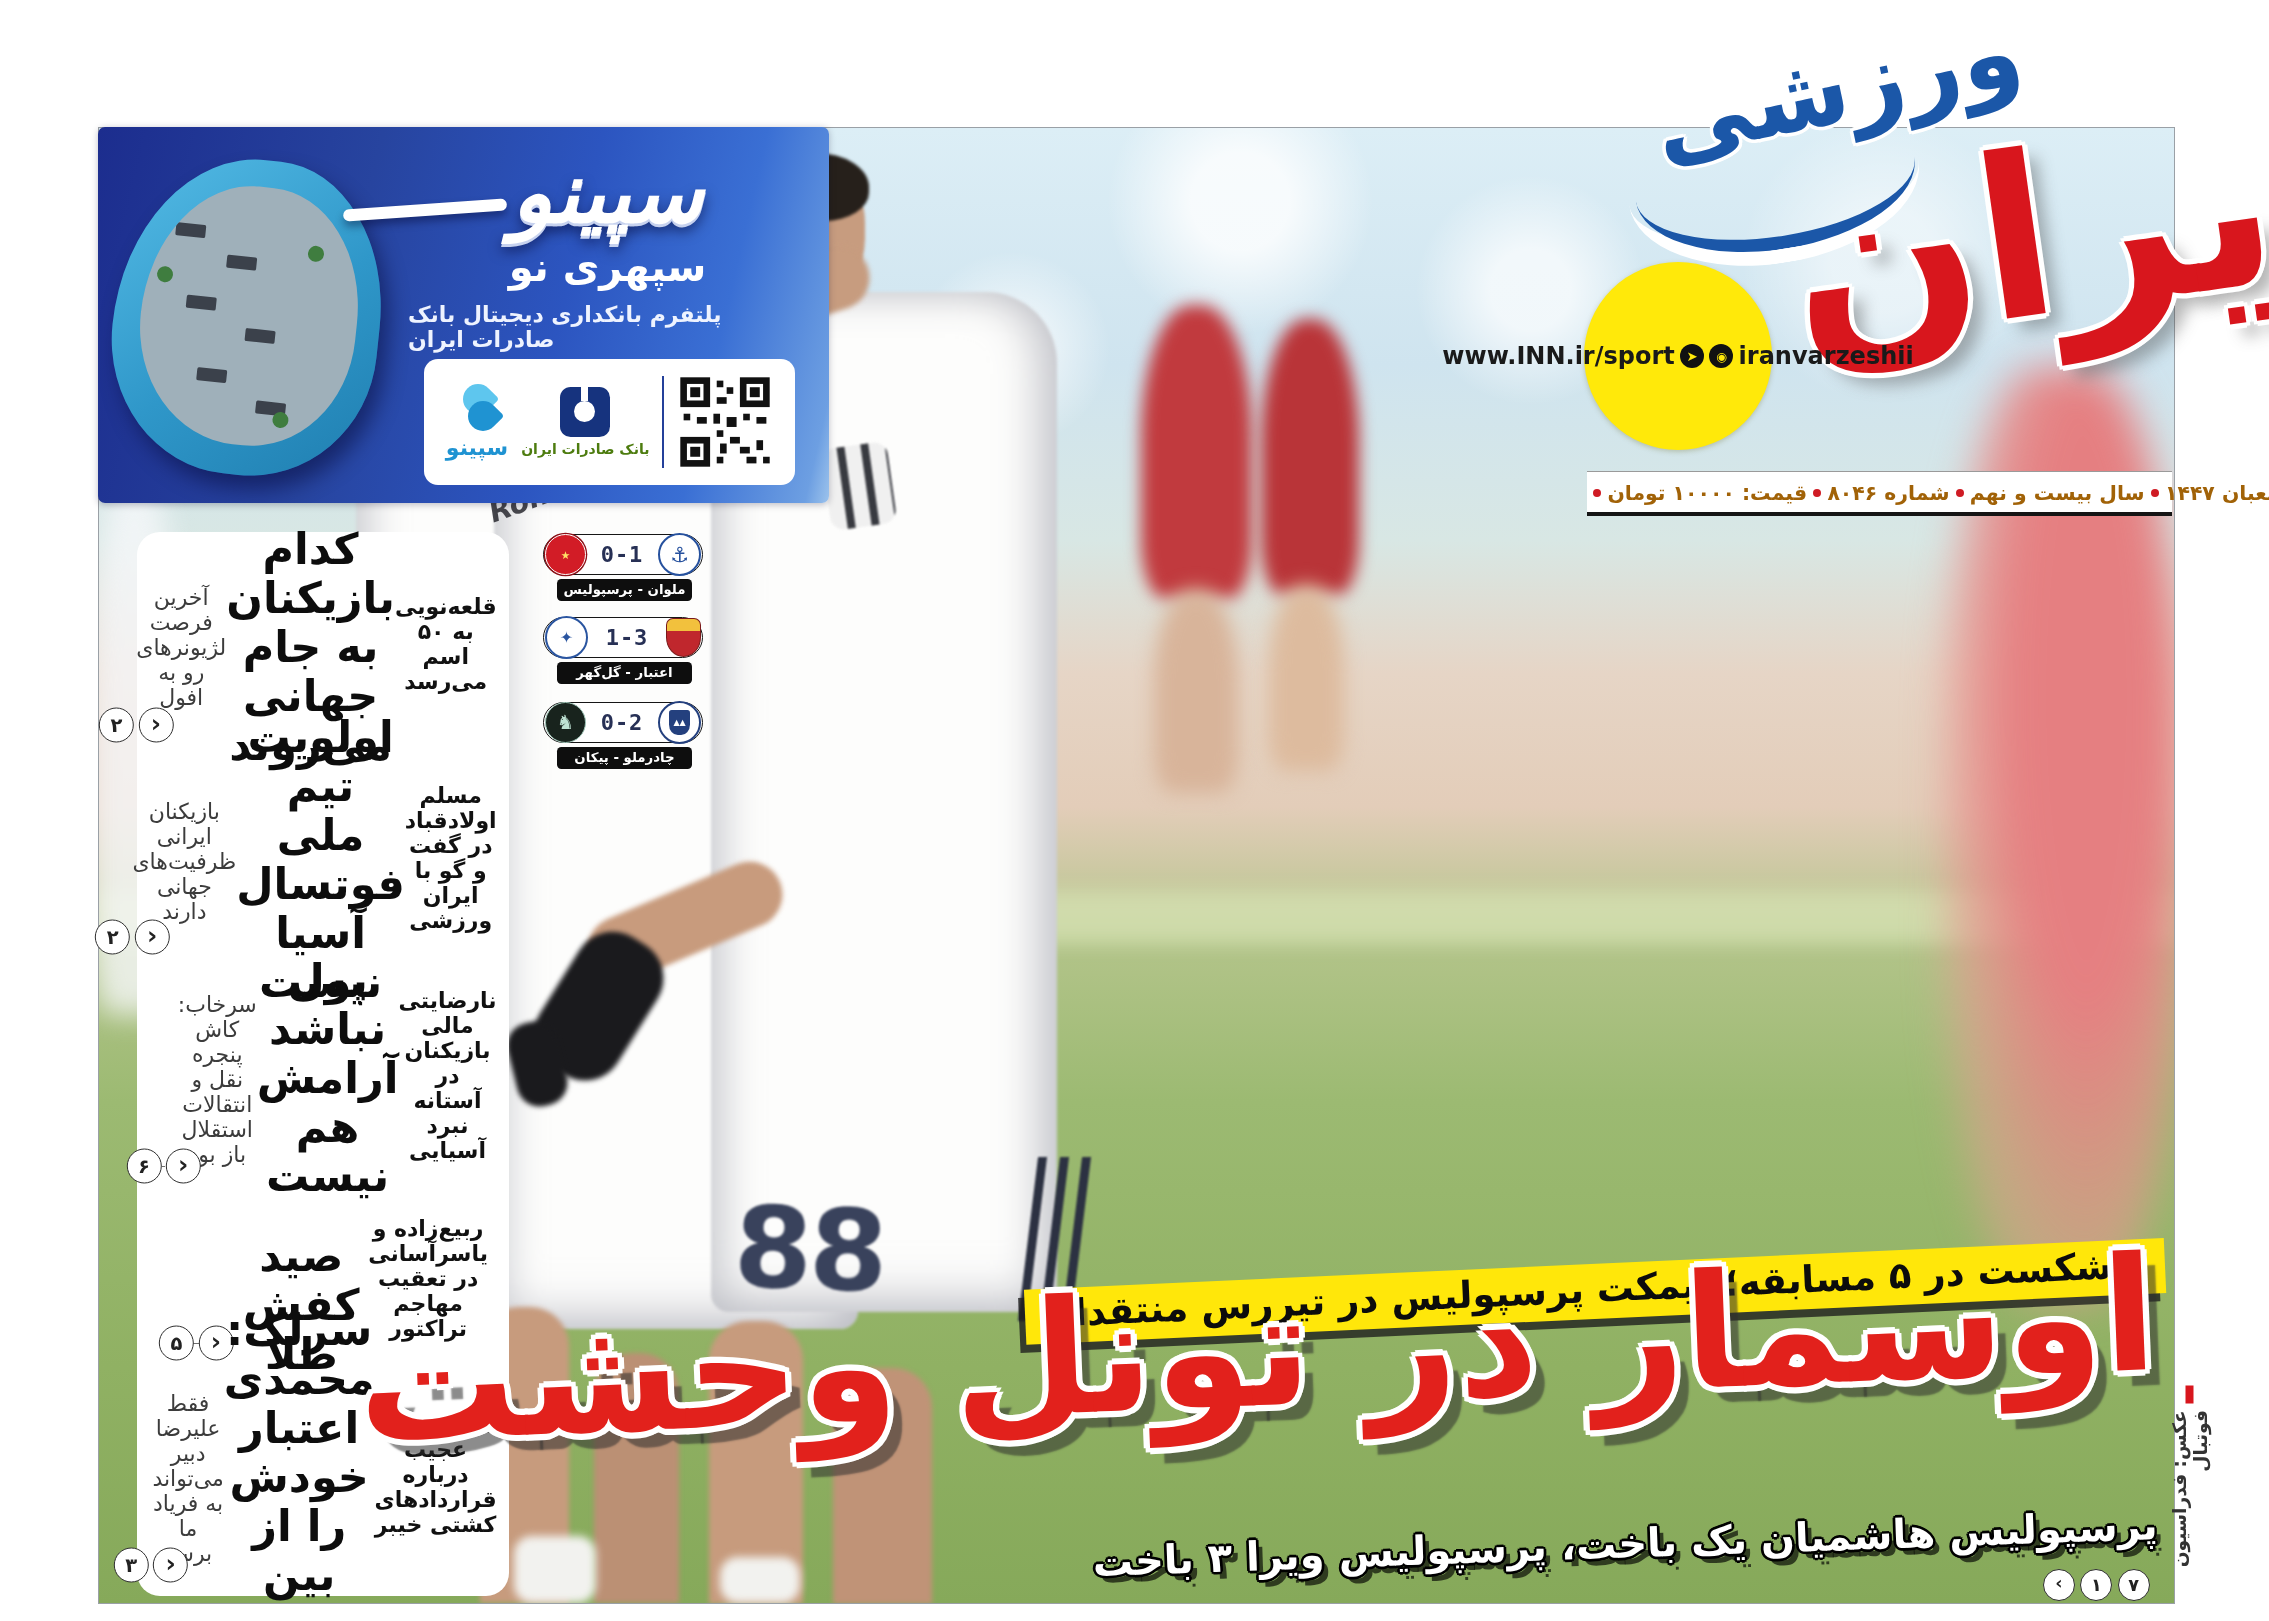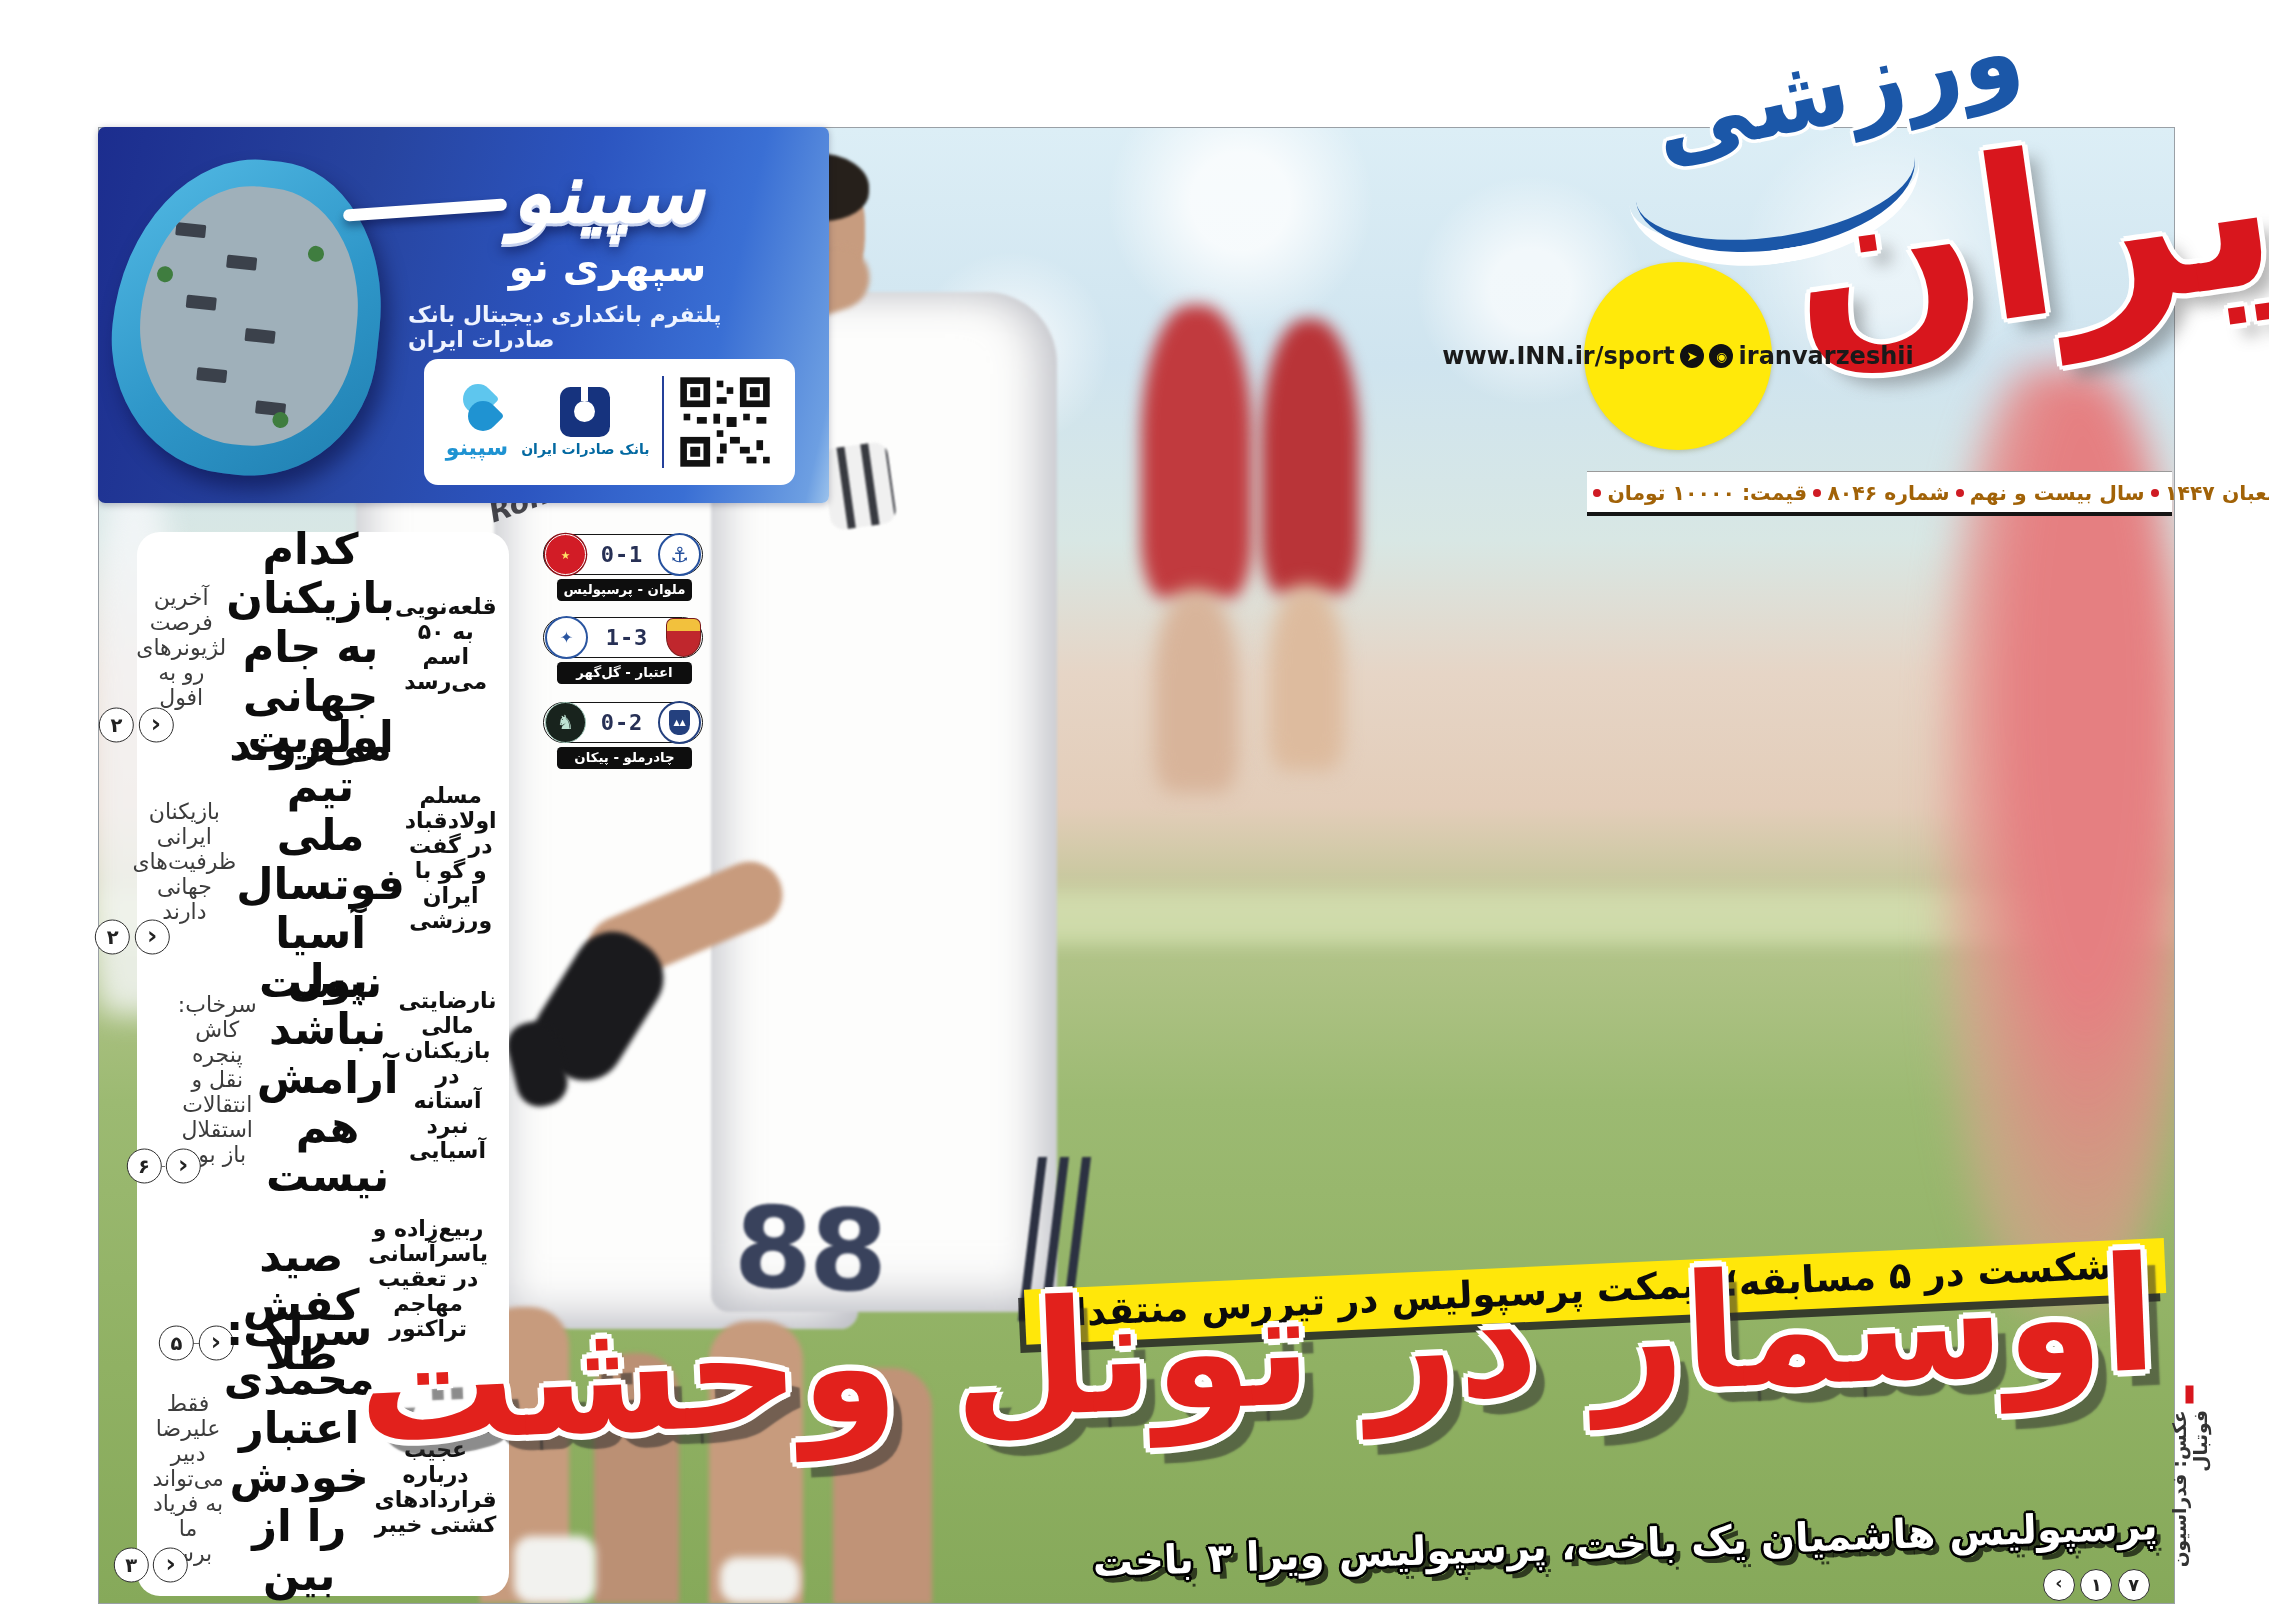--- a/index.html
+++ b/index.html
@@ -117,21 +117,21 @@
   .sepino-mini{display:flex;flex-direction:column;align-items:center;gap:1.8px;}
   .drops{position:relative;width:46px;height:50px;}
   .drop{position:absolute;width:30px;height:30px;border-radius:50% 3.5px 50% 50%;}
   .d1{left:8.9px;top:0;background:#5ec6ee;transform:rotate(45deg);}
   .d2{left:14px;top:17.7px;background:#1f93d2;transform:rotate(45deg);}
   .sepino-word{font-size:22px;font-weight:800;color:#1f93d2;}
   .bank{display:flex;flex-direction:column;align-items:center;gap:3.5px;}
   .bank-icon{width:50px;height:50px;background:#16337e;border-radius:10.6px;position:relative;}
   .bank-icon::before{content:"";position:absolute;left:14px;top:14px;width:21px;height:21px;border-radius:50%;background:#fff;}
   .bank-icon::after{content:"";position:absolute;left:21px;top:0;width:7px;height:14px;background:#fff;}
-  .bank-name{font-size:14px;font-weight:800;color:#0369a1;}
+  .bank-name{font-size:14px;font-weight:800;color:#4d7c0f;}
   .vdiv{width:1.8px;height:92px;background:#24409a;}
 
   
   .scorecol{left:543px;top:534px;width:163px;height:239px;}
   .match{position:absolute;left:0;width:163px;}
   .m0{top:0;} .m1{top:83px;} .m2{top:168px;}
   .pill{width:160px;height:41px;background:#fff;border:1.8px solid #161616;border-radius:22px;
      display:flex;align-items:center;justify-content:space-between;box-sizing:border-box;padding:0 0.9px;}
   .led{direction:ltr;font-family:"DejaVu Sans Mono","Liberation Mono",monospace;font-weight:800;font-size:22px;
      color:#273055;letter-spacing:0.9px;}

